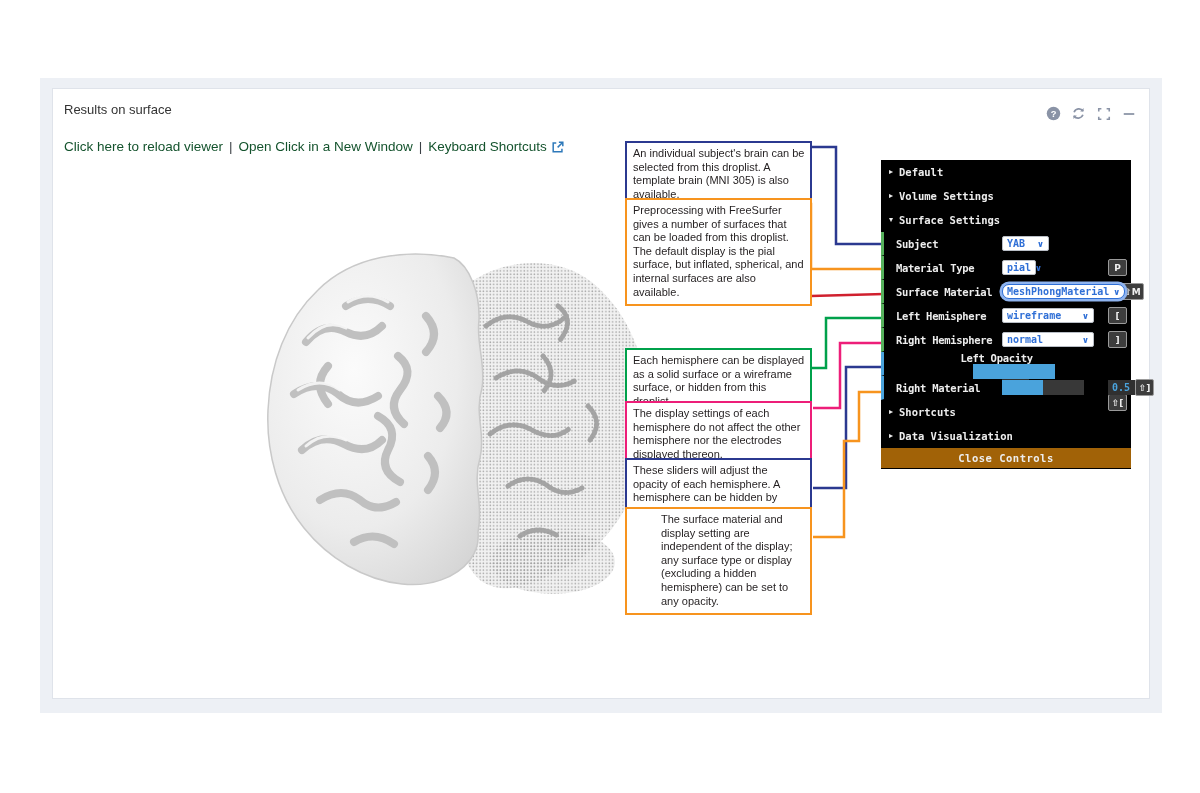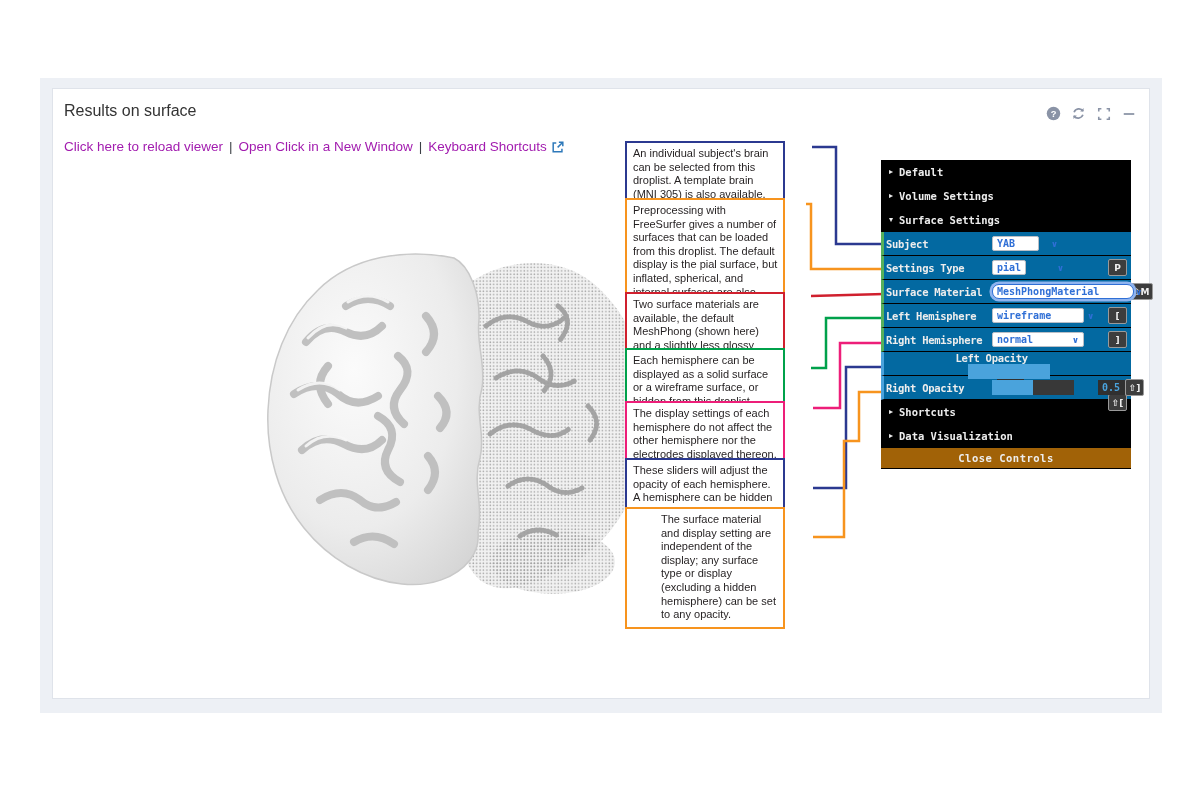--- a/index.html
+++ b/index.html
@@ -1,43 +1,43 @@
 <!DOCTYPE html>
 <html><head>
 <meta charset="utf-8">
 <style>
   html,body{margin:0;padding:0;background:#fff;font-family:"Liberation Sans",sans-serif;}
   #stage{position:relative;width:1200px;height:793px;overflow:hidden;background:#fff;}
   .band{position:absolute;left:40px;top:78px;width:1122px;height:635px;background:#edf0f5;}
   .card{position:absolute;left:52px;top:88px;width:1096px;height:609px;background:#fff;border:1px solid #dfe3ea;}
-  .title{position:absolute;left:64px;top:102px;font-size:16px;color:#333;}
+  .title{position:absolute;left:64px;top:102px;font-size:13px;color:#333;}
   .toolbar{position:absolute;left:1046px;top:106px;display:flex;gap:10px;align-items:center;}
   .tbtn{width:15px;height:15px;display:flex;align-items:center;justify-content:center;cursor:pointer;}
   .links{position:absolute;left:64px;top:139px;font-size:13.5px;color:#3a3f44;display:flex;gap:6px;align-items:center;white-space:nowrap;}
-  .lnk{color:#a21caf;cursor:pointer;display:inline-flex;align-items:center;gap:4px;}
+  .lnk{color:#14532d;cursor:pointer;display:inline-flex;align-items:center;gap:4px;}
   .sep{color:#3a3f44;}
 
   
-  .callout{position:absolute;left:625px;width:160px;box-sizing:border-box;background:#fff;
+  .callout{position:absolute;left:625px;width:187px;box-sizing:border-box;background:#fff;
     border:2.5px solid #000;padding:4px 5px 5px 6px;font-size:11px;line-height:13.6px;color:#231f20;}
   #connectors{position:absolute;left:0;top:0;pointer-events:none;}
 
   
   .viewer{position:absolute;left:258px;top:246px;width:395px;height:352px;cursor:grab;}
 
   
   .gui{position:absolute;left:881px;top:160px;width:250px;background:#1a1a1a;
     font-family:"DejaVu Sans Mono","Liberation Mono",monospace;font-weight:700;font-size:10.5px;color:#ededed;}
   .row{height:24px;box-sizing:border-box;display:flex;align-items:center;border-bottom:1px solid #000;}
   .sec{background:#000;padding-left:8px;gap:6px;cursor:pointer;}
   .arr{font-size:8px;font-family:"DejaVu Sans",sans-serif;}
-  .ctl{background:#0369a1;border-left:3px solid #56b15c;padding-left:2px;}
+  .ctl{background:#000000;border-left:3px solid #56b15c;padding-left:12px;}
   .clabel{width:106px;flex:none;letter-spacing:-0.3px;}
   .sel{display:inline-flex;align-items:center;justify-content:space-between;background:#fff;color:#2f6fd6;
-    border:1px solid #b9bec6;border-radius:2px;height:15px;padding:0 4px;box-sizing:border-box;cursor:pointer;font-size:10px;gap:32px;}
+    border:1px solid #b9bec6;border-radius:2px;height:15px;padding:0 4px;box-sizing:border-box;cursor:pointer;font-size:10px;}
   .chev{font-size:8.5px;margin-left:4px;font-family:"DejaVu Sans",sans-serif;}
   .w-sub{width:47px;} .w-pial{width:34px;} .w-hemi{width:92px;}
   .sel.mat{width:142px;border-radius:7px;box-shadow:0 0 0 2.5px #8fb4ef;border-color:#2f6fd6;margin-right:-4px;z-index:2;}
   .key{margin-left:auto;margin-right:4px;min-width:13px;height:15px;padding:0 2px;background:#3d3d3d;border:1px solid #9a9a9a;
     border-radius:2px;display:flex;align-items:center;justify-content:center;font-size:9px;color:#f0f0f0;
     font-family:"DejaVu Sans",sans-serif;font-weight:700;flex:none;}
   .ctl.sl{border-left-color:#4aa3dc;}
   .track{width:82px;height:15px;background:#383838;position:relative;overflow:hidden;flex:none;cursor:ew-resize;}
   .fill{display:block;height:100%;background:#4aa3dc;}
   .num{width:27px;height:15px;background:#303030;margin-left:4px;font-size:10px;display:flex;align-items:center;
@@ -160,21 +160,20 @@
       <polyline points="806,204 811,204 811,269 884,269" fill="none" stroke="#f7941e" stroke-width="2.5"></polyline>
       <polyline points="811,296 884,294" fill="none" stroke="#d0202e" stroke-width="2.5"></polyline>
       <polyline points="811,368 826,368 826,318 884,318" fill="none" stroke="#00a14b" stroke-width="2.5"></polyline>
       <polyline points="813,408 840,408 840,343 884,343" fill="none" stroke="#ed1e79" stroke-width="2.5"></polyline>
       <polyline points="813,488 846,488 846,367 884,367" fill="none" stroke="#2b3990" stroke-width="2.5"></polyline>
       <polyline points="813,537 844,537 844,441 859,441 859,392 884,392" fill="none" stroke="#f7941e" stroke-width="2.5"></polyline>
     </svg>
 
   <div class="callout" style="top: 141px; border-color: rgb(43, 57, 144);">An individual subject's brain can be selected from this droplist. A template brain (MNI 305) is also available.</div>
   <div class="callout" style="top: 198px; border-color: rgb(247, 148, 30);">Preprocessing with FreeSurfer gives a number of surfaces that can be loaded from this droplist. The default display is the pial surface, but inflated, spherical, and internal surfaces are also available.</div>
-  <div class="callout" style="top: 292px; border-color: rgb(208, 32, 46);">Two surface materials are available, the default MeshPhong (shown here) and a slightly less glossy MeshLambert.</div>
   <div class="callout" style="top: 348px; border-color: rgb(0, 161, 75);">Each hemisphere can be displayed as a solid surface or a wireframe surface, or hidden from this droplist.</div>
   <div class="callout" style="top: 401px; border-color: rgb(237, 30, 121);">The display settings of each hemisphere do not affect the other hemisphere nor the electrodes displayed thereon.</div>
   <div class="callout" style="top: 458px; border-color: rgb(43, 57, 144);">These sliders will adjust the opacity of each hemisphere. A hemisphere can be hidden by setting the opacity to zero.</div>
   <div class="callout" style="top: 507px; border-color: rgb(247, 148, 30); padding-left: 34px;">The surface material and display setting are independent of the display; any surface type or display (excluding a hidden hemisphere) can be set to any opacity.</div>
 
   <div class="gui">
     <div class="row sec">
       <span class="arr">▸</span>
       <span>Default</span>
     </div>
@@ -189,21 +188,21 @@
 
     <div class="row ctl" style="border-left-color: rgb(86, 177, 92);">
       <span class="clabel">Subject</span>
       <span class="sel w-sub">
         <span>YAB</span>
           <span class="chev">∨</span>
       </span>
     </div>
 
     <div class="row ctl" style="border-left-color: rgb(86, 177, 92);">
-      <span class="clabel">Settings Type</span>
+      <span class="clabel">Material Type</span>
       <span class="sel w-pial">
         <span>pial</span>
           <span class="chev">∨</span>
       </span>
       <span class="key">P</span>
     </div>
 
     <div class="row ctl" style="border-left-color: rgb(86, 177, 92);">
       <span class="clabel">Surface Material</span>
       <span class="sel mat">
@@ -234,21 +233,21 @@
     <div class="row ctl sl" style="border-left-color: rgb(74, 163, 220); flex-direction: column;">
       <span class="clabel">Left Opacity</span>
       <span class="track">
           <span class="fill" style="width: 100%;"></span>
         </span>
       <span class="num">1</span>
       <span class="key">⇧[</span>
     </div>
 
     <div class="row ctl sl" style="border-left-color: rgb(74, 163, 220);">
-      <span class="clabel">Right Opacity</span>
+      <span class="clabel">Right Material</span>
       <span class="track">
           <span class="fill" style="width: 50%;"></span>
         </span>
       <span class="num blue">0.5</span>
       <span class="key">⇧]</span>
     </div>
 
     <div class="row sec">
       <span class="arr">▸</span>
       <span>Shortcuts</span>

